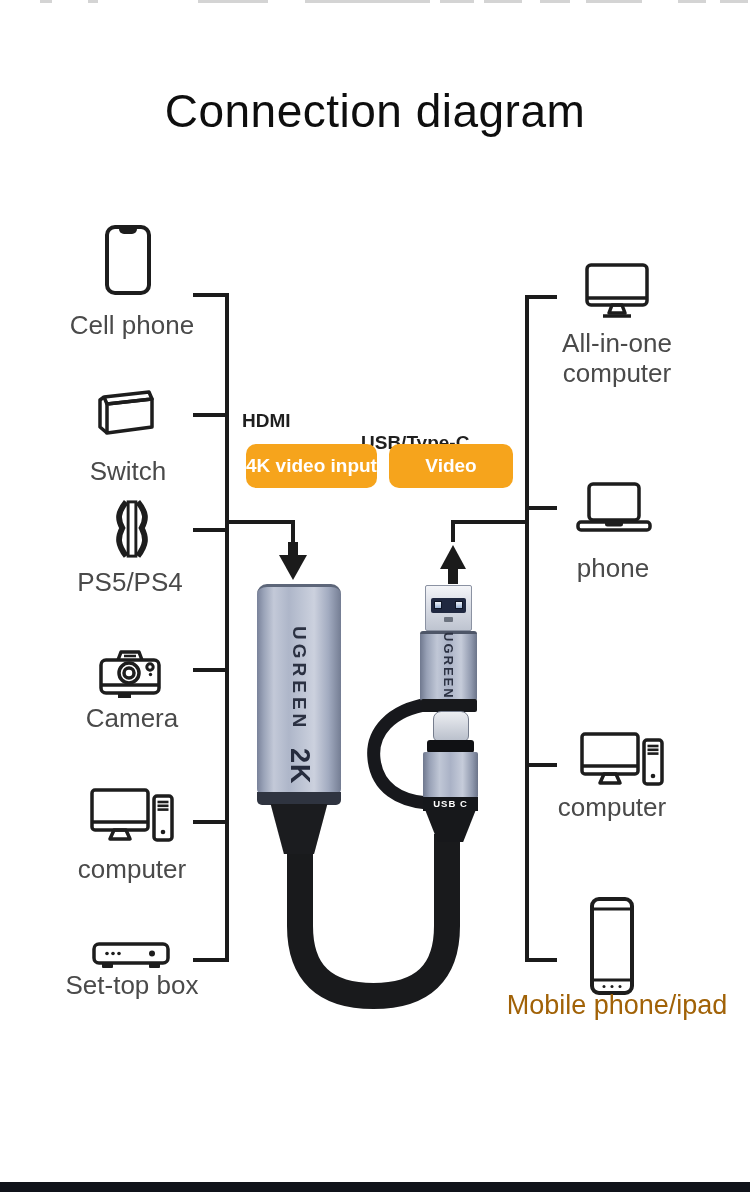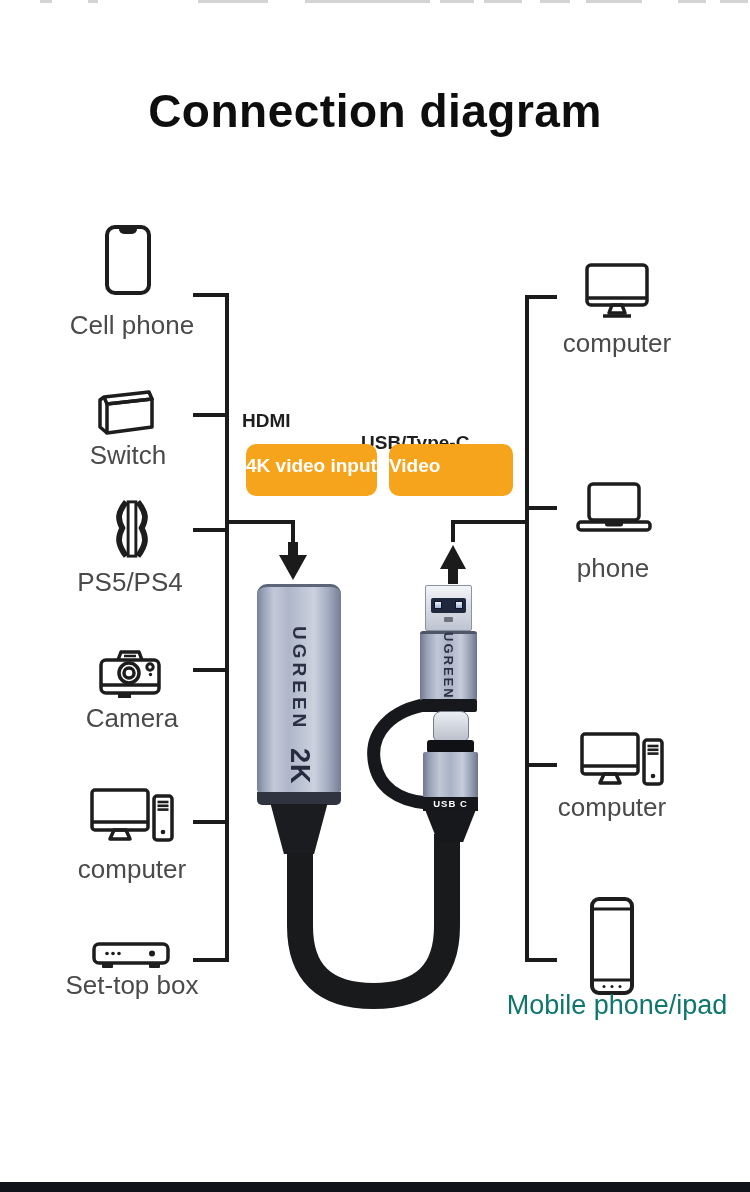--- a/index.html
+++ b/index.html
@@ -5,35 +5,35 @@
   html,body{margin:0;padding:0;background:#ffffff;}
   #canvas{
     position:relative;width:750px;height:1192px;margin:0 auto;
     background:#ffffff;overflow:hidden;
     font-family:"Liberation Sans",sans-serif;
   }
   .abs{position:absolute;}
   
   .page-title{
     left:0;top:84px;width:750px;text-align:center;
-    font-size:46px;font-weight:bold;color:#0e0e0e;letter-spacing:0.5px;
+    font-size:46px;font-weight:normal;color:#0e0e0e;letter-spacing:0.5px;
   }
   
   .dev-label{
     text-align:center;color:#4a4a4a;font-size:26px;line-height:30px;
   }
-  .dev-label.big{font-size:27px;color:#0f766e;}
+  .dev-label.big{font-size:27px;color:#a16207;}
   
   .port-label{
     color:#1f1f1f;font-size:19px;font-weight:bold;
   }
   
   .badge{
     background:#F6A41C;border-radius:10px;color:#ffffff;
-    font-weight:bold;font-size:19px;text-align:left;line-height:44px;height:52px;
+    font-weight:bold;font-size:19px;text-align:center;line-height:44px;height:44px;
   }
   
   svg.layer{left:0;top:0;width:750px;height:1192px;}
   
   .capture-body{
     left:257px;top:584px;width:84px;height:209px;
     border-radius:10px 10px 4px 4px;border-top:3px solid #5d6679;box-sizing:border-box;
     background:linear-gradient(90deg,#79829a 0%,#9aa3b8 8%,#c3c9d8 20%,#aeb6c9 38%,#bcc3d3 52%,#ccd1de 68%,#a2abc0 85%,#747d93 100%);
   }
   .capture-band{left:257px;top:792px;width:84px;height:13px;background:#2f3440;border-radius:0 0 5px 5px;}
@@ -154,21 +154,21 @@
 
   <div class="abs icon" style="left:90px;top:382px;width:72px;height:58px;">
     <svg viewBox="0 0 72 58">
       <g fill="none" stroke="#1d1d1d" stroke-width="3.5" stroke-linejoin="round">
         <path d="M14 15 L59 10 L62 17 L17 22 Z"></path>
         <path d="M17 22 L62 17 L62 45 L17 51 Z"></path>
         <path d="M14 15 L10 18 L10 45 L17 51"></path>
       </g>
     </svg>
   </div>
-  <div class="abs dev-label" style="left:18px;top:440px;width:220px;">Switch</div>
+  <div class="abs dev-label" style="left:18px;top:456px;width:220px;">Switch</div>
 
   <div class="abs icon" style="left:112px;top:498px;width:40px;height:62px;">
     <svg viewBox="0 0 40 64">
       <path d="M14 4 C5 15 5 22 10 31 C5 41 5 48 14 60" fill="none" stroke="#1d1d1d" stroke-width="6"></path>
       <path d="M26 4 C35 15 35 22 30 31 C35 41 35 48 26 60" fill="none" stroke="#1d1d1d" stroke-width="6"></path>
       <rect x="16" y="4" width="8" height="56" fill="#ffffff" stroke="#1d1d1d" stroke-width="3"></rect>
     </svg>
   </div>
   <div class="abs dev-label" style="left:20px;top:567px;width:220px;">PS5/PS4</div>
 
@@ -222,20 +222,21 @@
     <svg viewBox="0 0 66 60">
       <g fill="none" stroke="#1d1d1d" stroke-width="3.5" stroke-linejoin="round">
         <rect x="3" y="3" width="60" height="40" rx="4"></rect>
         <line x1="3" y1="36" x2="63" y2="36"></line>
         <path d="M28 43 L38 43 L41 51 L25 51 Z"></path>
         <line x1="19" y1="54" x2="47" y2="54"></line>
       </g>
     </svg>
   </div>
   <div class="abs dev-label" style="left:507px;top:328px;width:220px;">
+    <div>All-in-one</div>
     <div>computer</div>
   </div>
 
   <div class="abs icon" style="left:576px;top:482px;width:76px;height:52px;">
     <svg viewBox="0 0 76 52">
       <g fill="none" stroke="#1d1d1d" stroke-width="3.5" stroke-linejoin="round">
         <rect x="13" y="2" width="50" height="36" rx="4"></rect>
         <rect x="2" y="40" width="72" height="8" rx="3"></rect>
       </g>
       <path d="M29 40 h18 v2 a2.5 2.5 0 0 1 -2.5 2.5 h-13 a2.5 2.5 0 0 1 -2.5 -2.5 z" fill="#1d1d1d"></path>

